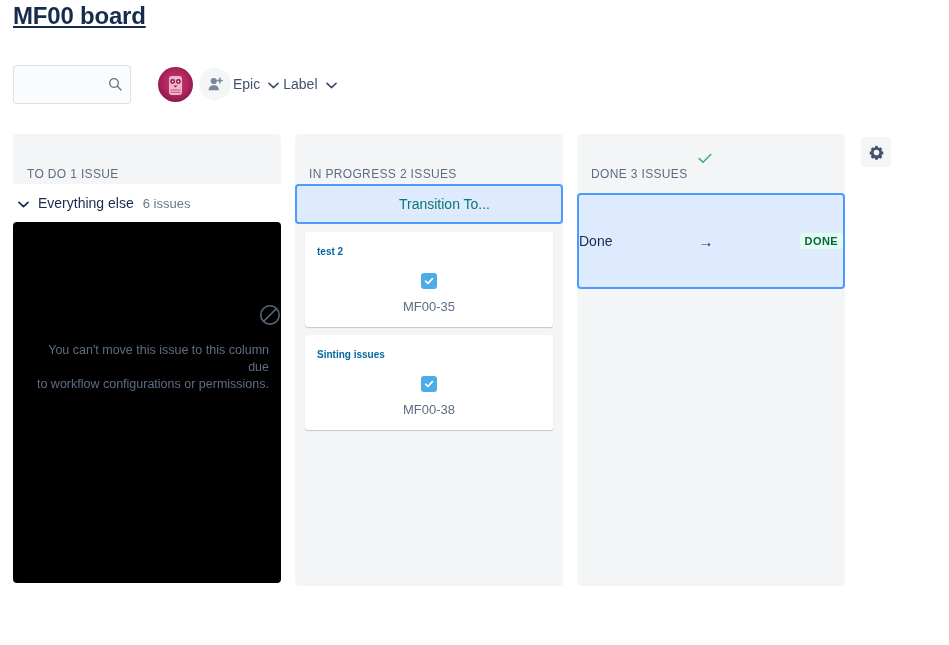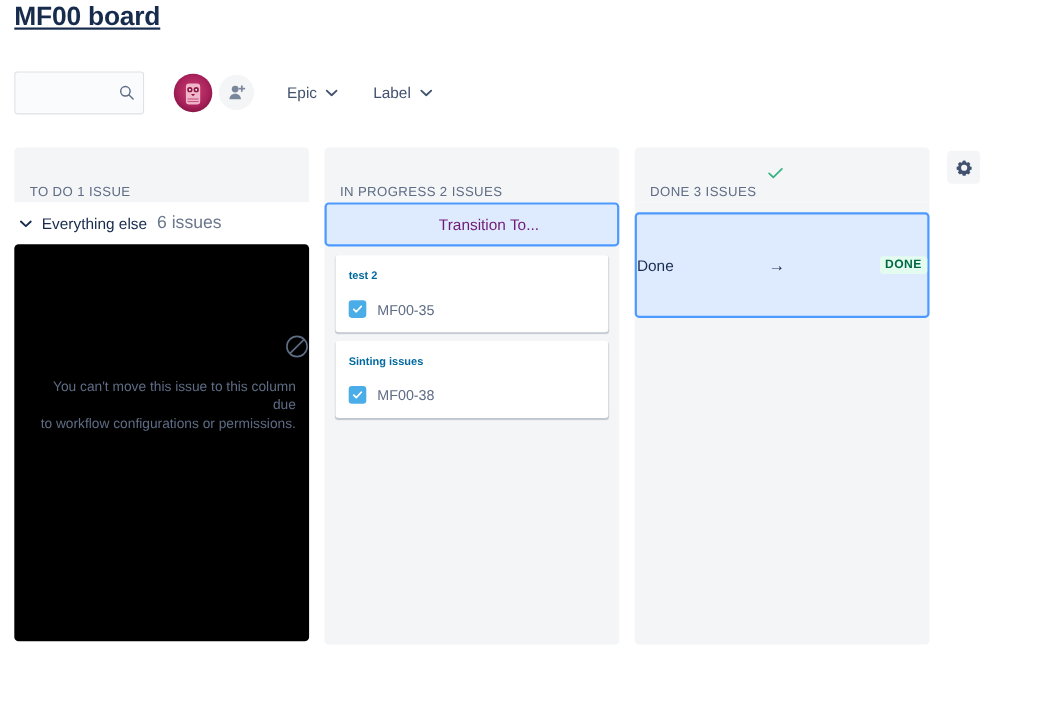--- a/index.html
+++ b/index.html
@@ -89,21 +89,20 @@
     align-items: center;
     justify-content: center;
     flex: none;
     cursor: pointer;
   }
 
   .dropdown {
     display: flex;
     align-items: center;
     gap: 8px;
-    margin-left: 28px;
     cursor: pointer;
     padding: 4px 2px;
     text-align: right;
   }
   .dropdown-label {
     font-size: 14px;
     color: #42526E;
     font-weight: normal;
   }
   .chev { display: block; }
@@ -153,21 +152,21 @@
   
   .swimlane {
     height: 38px;
     background: #ffffff;
     display: flex;
     align-items: center;
     gap: 9px;
     padding-left: 5px;
   }
   .swimlane-name { font-size: 14px; color: #172B4D; }
-  .swimlane-count { font-size: 16px; color: #6B778C; }
+  .swimlane-count { font-size: 13px; color: #6B778C; }
 
   .col1-panel {
     background: #000000;
     border-radius: 4px;
     height: 361px;
     padding-top: 82px;
     text-align: right;
   }
   .blocked-icon { display: block; margin: 0 auto 12px auto; }
   .blocked-msg {
@@ -181,21 +180,21 @@
   .transition-btn {
     height: 40px;
     margin: 0 -10px;
     background: #DEEBFF;
     border: 2px solid #4C9AFF;
     border-radius: 4px;
     display: flex;
     align-items: center;
     justify-content: center;
     font-size: 14px;
-    color: #701a75;
+    color: #0f766e;
     cursor: pointer;
     padding-left: 31px;
   }
 
   .drop-target {
     height: 96px;
     margin: 0 -10px;
     background: #DEEBFF;
     border: 2px solid #4C9AFF;
     border-radius: 4px;
@@ -226,21 +225,21 @@
     margin-top: 8px;
     cursor: pointer;
   }
   .card-title {
     font-size: 10px;
     color: #0369a1;
     line-height: 18px;
     margin-bottom: 12px;
     font-weight: bold;
   }
-  .card-meta { display: flex; align-items: center; gap: 10px; }
+  .card-meta { display: flex; align-items: center; gap: 10px; flex-direction: column; }
   .type-icon {
     width: 16px; height: 16px;
     background: #4BADE8;
     border-radius: 3px;
     display: flex; align-items: center; justify-content: center;
     flex: none;
   }
   .card-key { font-size: 13px; color: #5E6C84; }
 
   .spacer-pad { height: 9px; }

